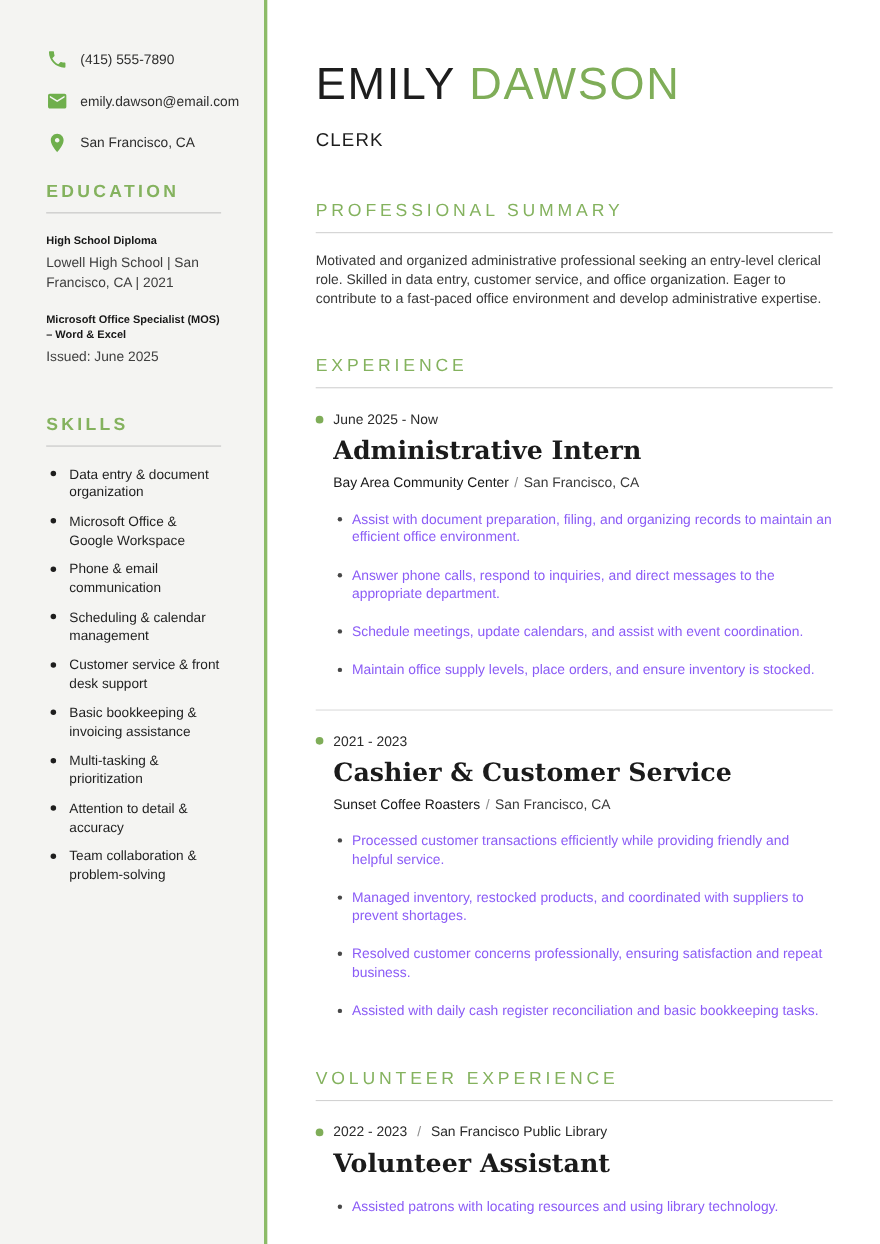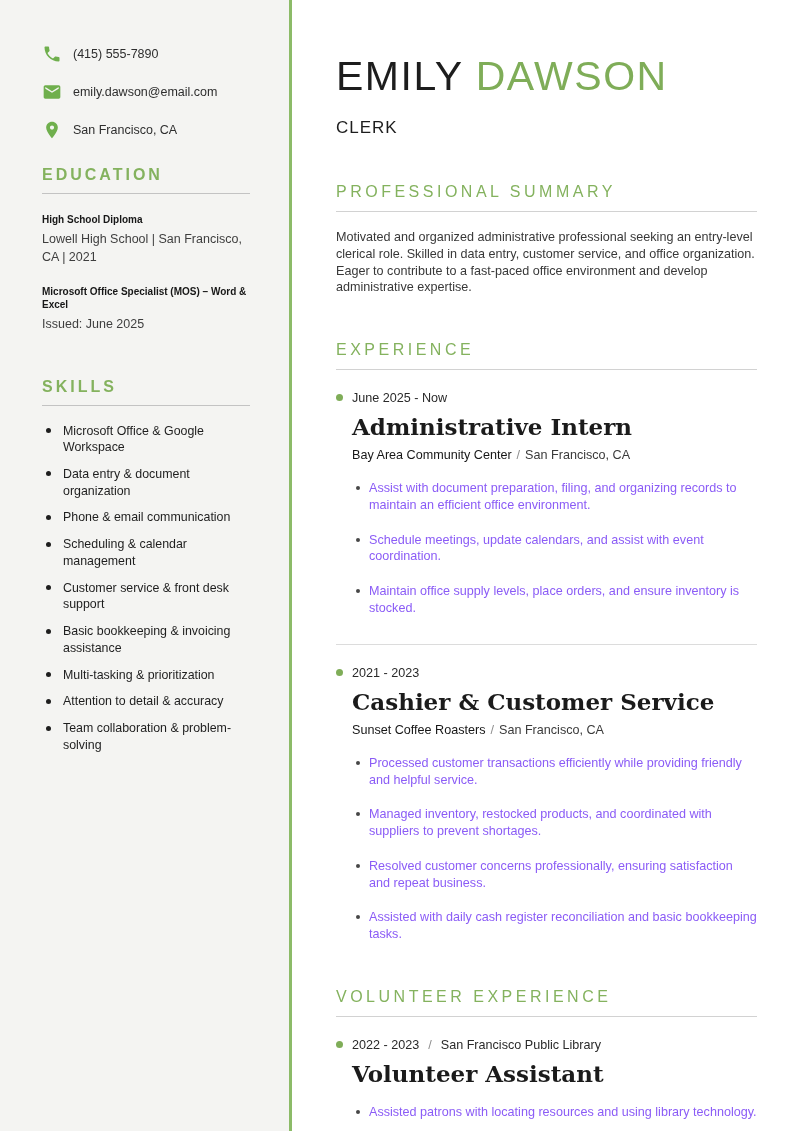--- a/index.html
+++ b/index.html
@@ -8,21 +8,21 @@
     width: 800px; height: 1131px;
     background: #ffffff;
     font-family: "Liberation Sans", sans-serif;
     color: #1d1d1d;
     -webkit-font-smoothing: antialiased;
   }
   .page { display: flex; width: 800px; height: 1131px; overflow: hidden; }
 
   
   .sidebar {
-    width: 292px; height: 100%;
+    width: 243px; height: 100%;
     background: #f4f4f2;
     border-right: 3px solid #8cbb68;
     padding: 44px 39px 40px 42px;
     flex-shrink: 0;
   }
   .contact-row { display: flex; align-items: center; gap: 11px; margin-bottom: 18px; }
   .contact-row .icon { width: 20px; height: 20px; flex-shrink: 0; }
   .contact-row .icon svg { width: 20px; height: 20px; fill: #6faf4d; display: block; }
   .contact-text { font-size: 12.5px; color: #2e2e2e; }
 
@@ -128,22 +128,22 @@
       <div class="edu-detail">Lowell High School | San Francisco, CA | 2021</div>
     </div>
     <div>
       <div class="edu-title">Microsoft Office Specialist (MOS) – Word &amp; Excel</div>
       <div class="edu-detail">Issued: June 2025</div>
     </div>
 
     <h2 class="side-heading" style="margin-top:44px;">SKILLS</h2>
 
     <ul class="skills-list">
+      <li>Data entry &amp; document organization</li>
       <li>Microsoft Office &amp; Google Workspace</li>
-      <li>Data entry &amp; document organization</li>
       <li>Phone &amp; email communication</li>
       <li>Scheduling &amp; calendar management</li>
       <li>Customer service &amp; front desk support</li>
       <li>Basic bookkeeping &amp; invoicing assistance</li>
       <li>Multi-tasking &amp; prioritization</li>
       <li>Attention to detail &amp; accuracy</li>
       <li>Team collaboration &amp; problem-solving</li>
     </ul>
   </aside>
 
@@ -161,20 +161,21 @@
       <div class="job-dates">
         <span class="dot"></span>
         <span>June 2025 - Now</span>
       </div>
       <h3 class="job-title">Administrative Intern</h3>
       <div class="company-line">
         <span class="company">Bay Area Community Center</span><span class="sep">/</span><span class="location">San Francisco, CA</span>
       </div>
       <ul class="job-bullets">
         <li>Assist with document preparation, filing, and organizing records to maintain an efficient office environment.</li>
+        <li>Answer phone calls, respond to inquiries, and direct messages to the appropriate department.</li>
         <li>Schedule meetings, update calendars, and assist with event coordination.</li>
         <li>Maintain office supply levels, place orders, and ensure inventory is stocked.</li>
       </ul>
     </section>
 
     <hr class="job-divider">
 
     <section>
       <div class="job-dates">
         <span class="dot"></span>

